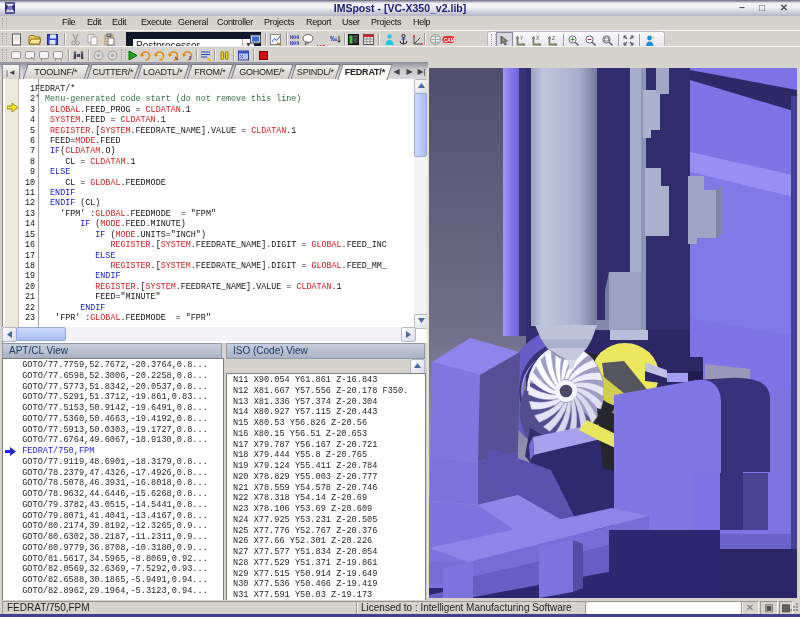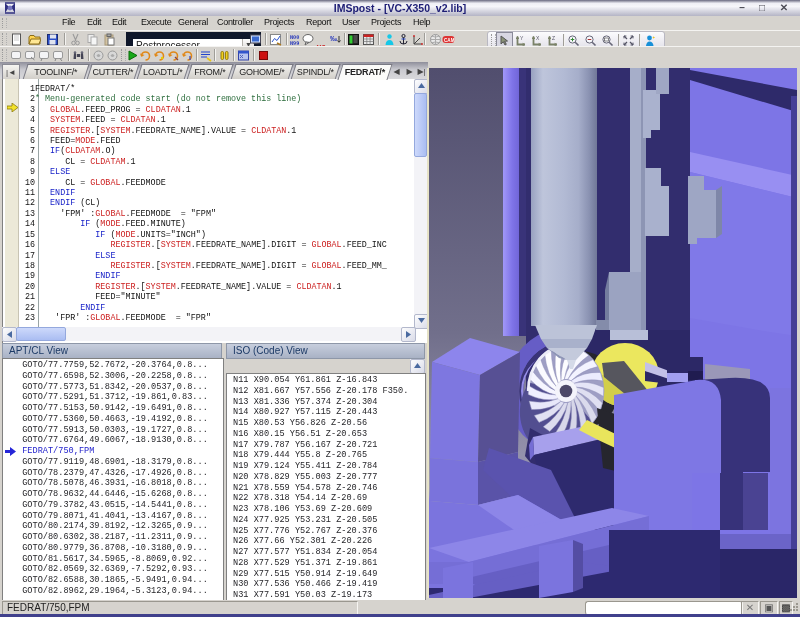--- a/index.html
+++ b/index.html
@@ -645,20 +645,21 @@
 <polygon points="110,478 144,472 144,524 110,530" fill="#7b74de"></polygon>
 <polygon points="144,472 154,476 154,520 144,524" fill="#544da4"></polygon>
 
 <polygon points="180,462 291,462 291,530 180,530" fill="#2d2970"></polygon>
 <polygon points="291,466 362,466 362,481 291,481" fill="#6b64c8"></polygon>
 <polygon points="291,481 368,481 368,530 291,530" fill="#2a2668"></polygon>
 </svg>
 
 <div class="abs" id="status">
  <div class="sseg" style="left:2px;width:350px;">FEDRAT/750,FPM</div>
+ <div class="sseg" style="left:356px;width:225px;">Licensed to : Intelligent Manufacturing Software</div>
  <div class="sseg" style="left:585px;width:152px;background:#fff;border-radius:3px;"></div>
  <div class="sseg" style="left:741px;width:16px;text-align:center;padding-left:0;color:#777;">✕</div>
  <div class="sseg" style="left:760px;width:16px;text-align:center;padding-left:0;color:#555;">▣</div>
  <div class="sseg" style="left:779px;width:12px;text-align:center;padding-left:0;color:#222;">▩</div>
 </div>
 <svg class="abs" style="left:790px;top:603px" width="9" height="9">
     <g fill="#9a978f">
       <rect x="6" y="0" width="2" height="2"></rect>
       <rect x="3" y="3" width="2" height="2"></rect>
       <rect x="6" y="3" width="2" height="2"></rect>

